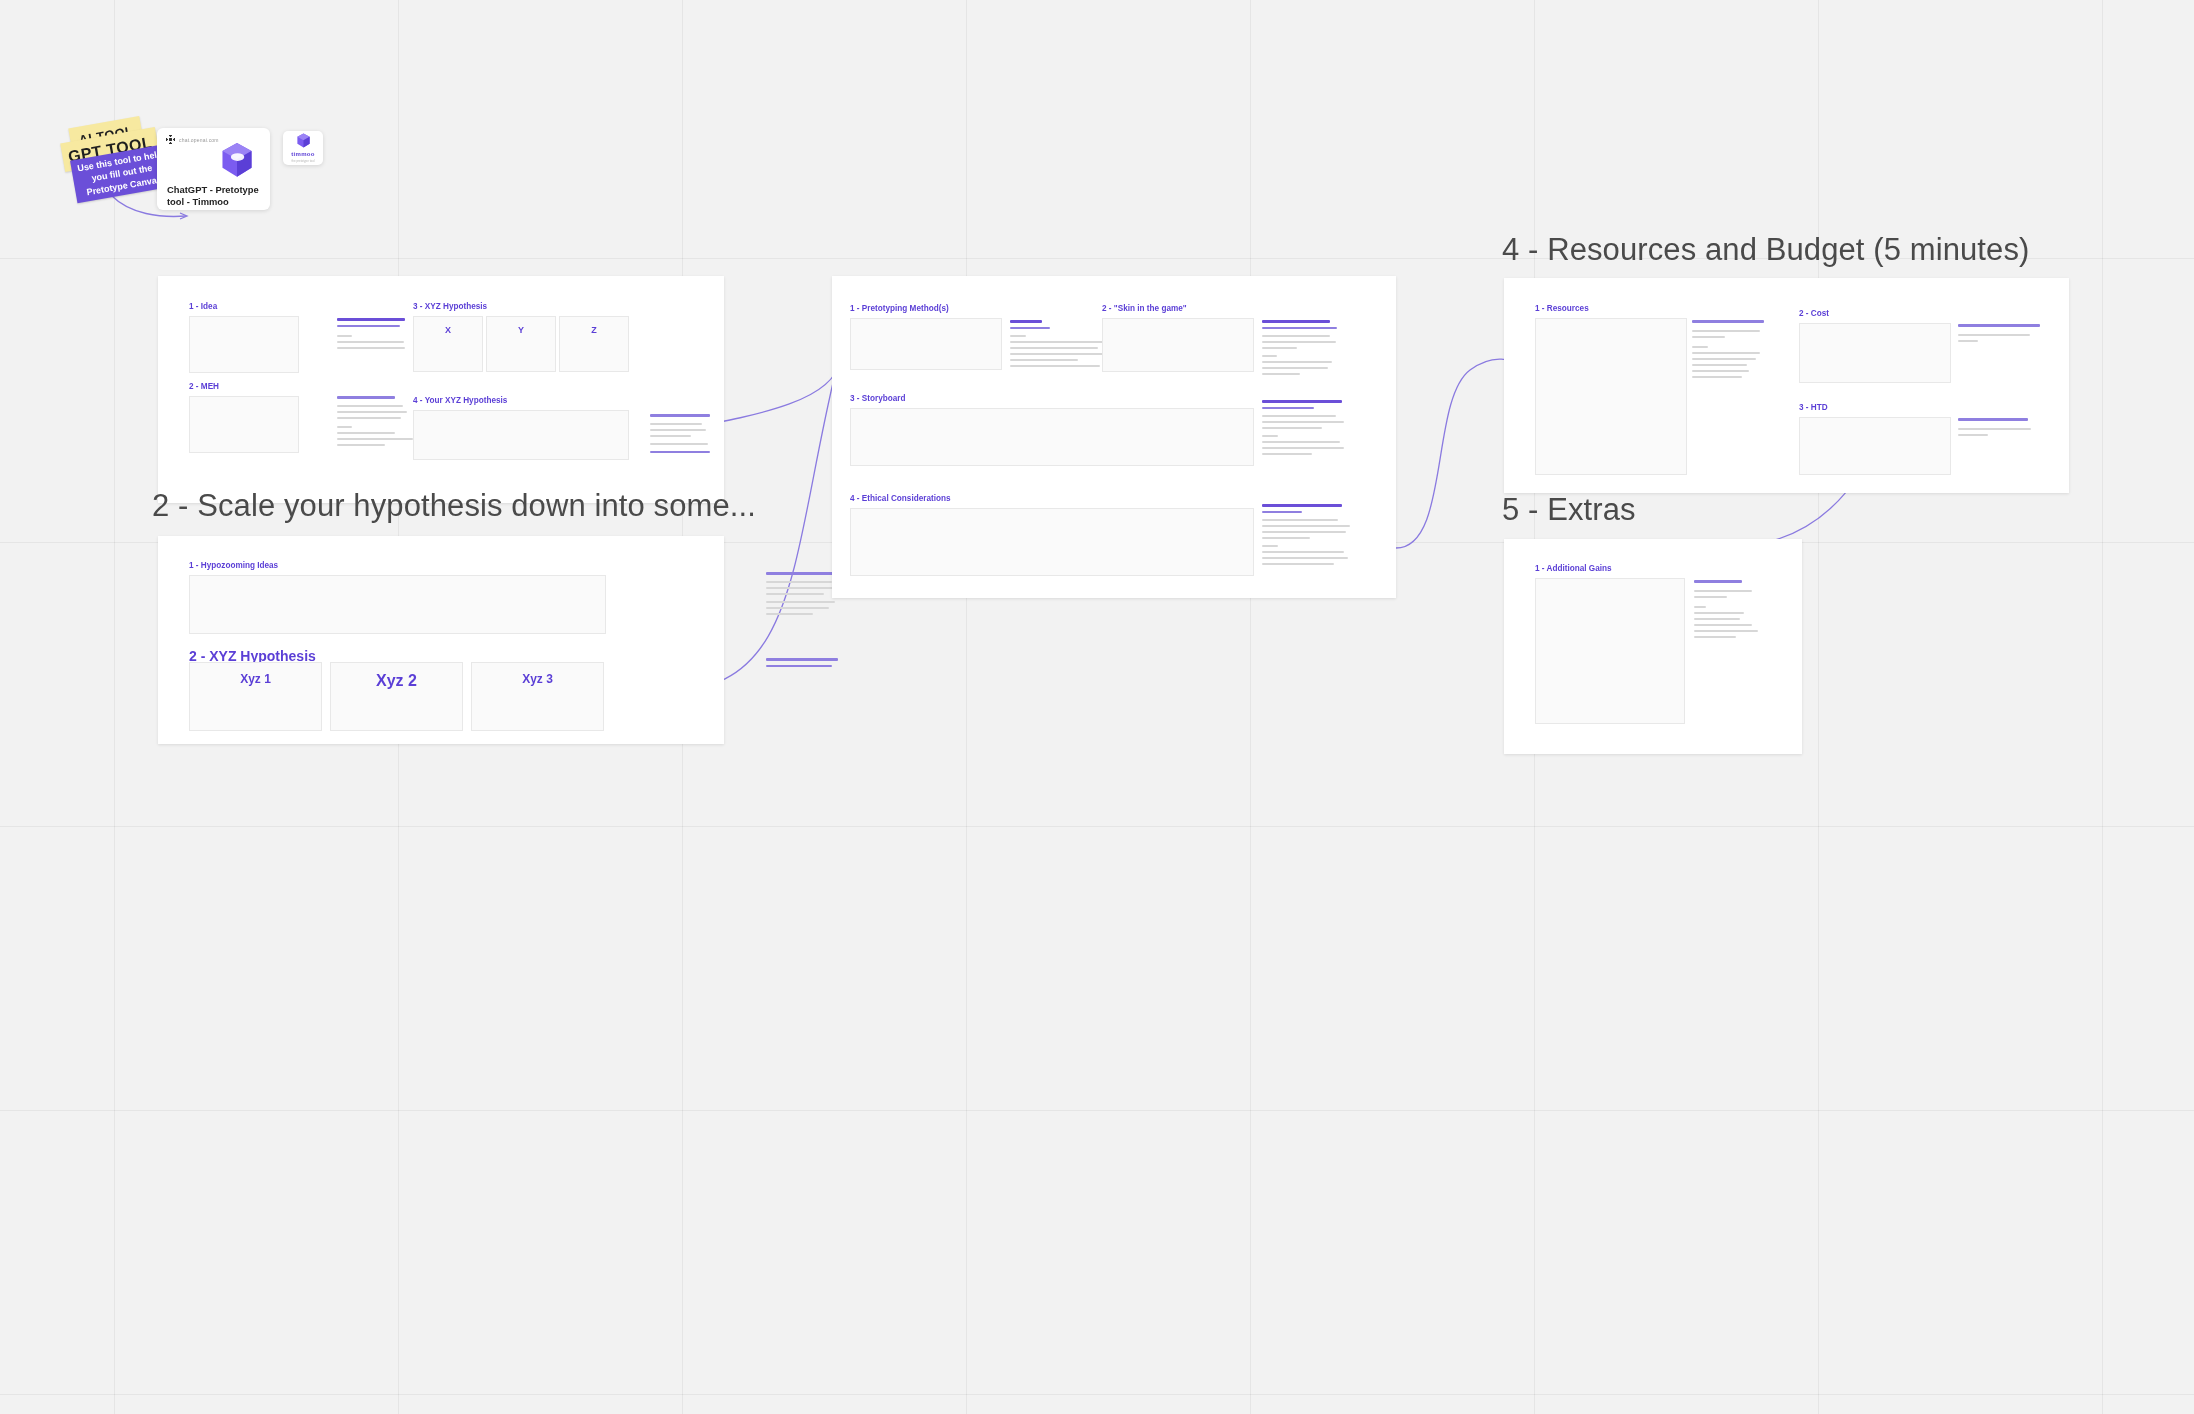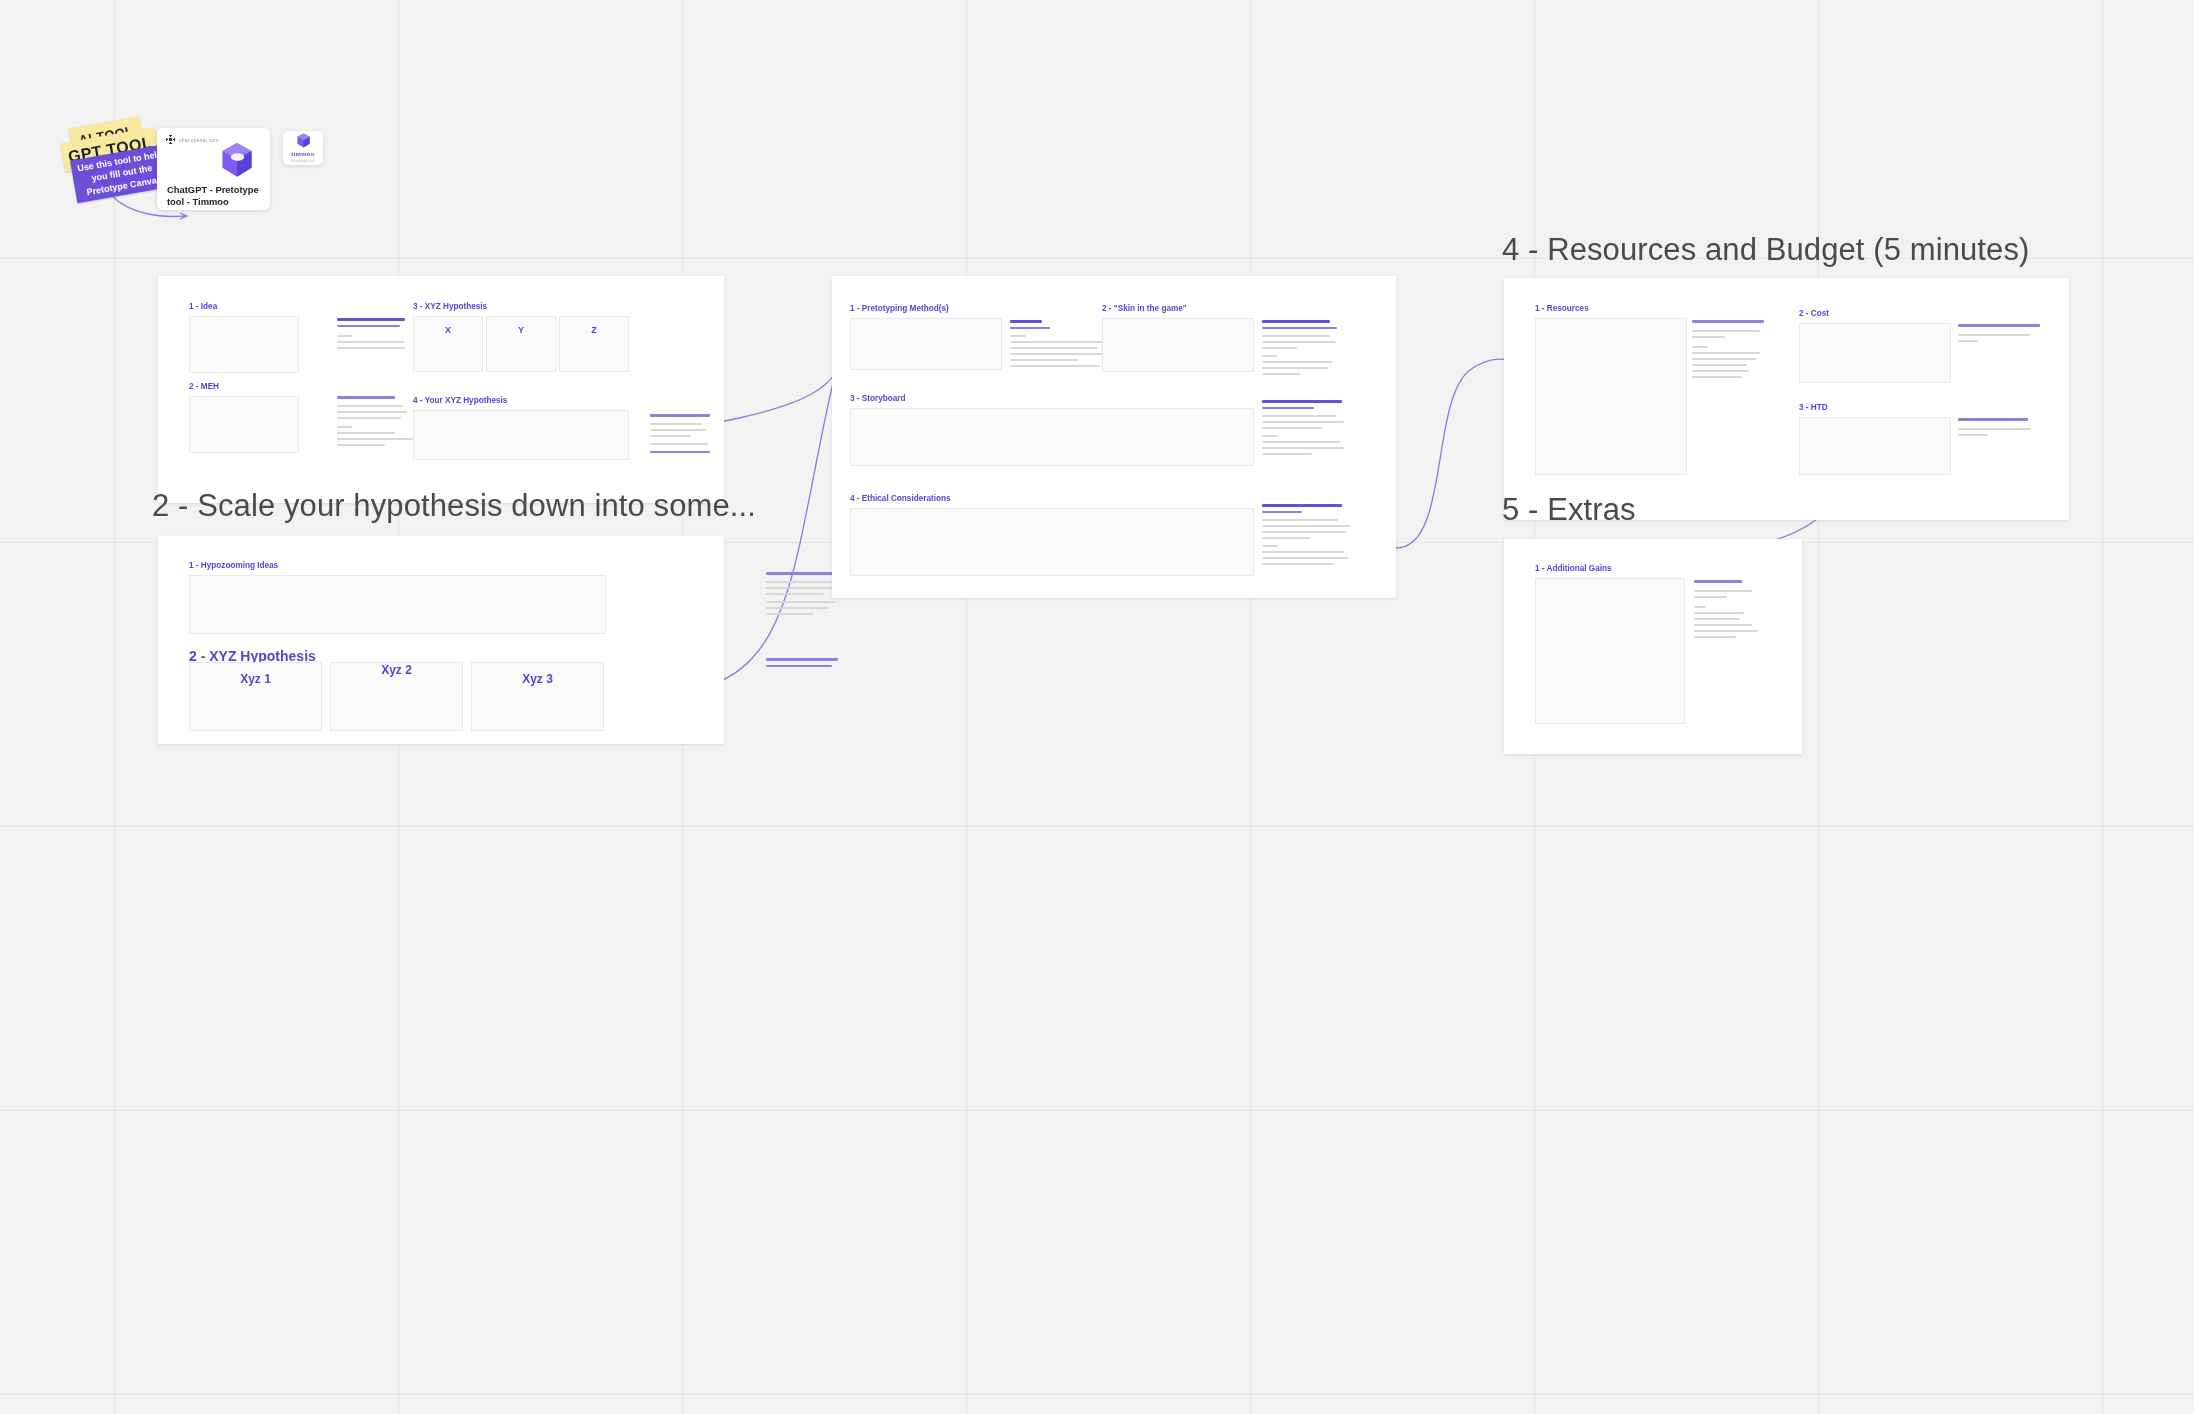--- a/index.html
+++ b/index.html
@@ -222,21 +222,21 @@
       <div class="ln" style="width:69px;margin-top:6px;"></div>
       <div class="ln" style="width:63px;"></div>
       <div class="ln" style="width:47px;"></div>
     </div>
 
     <div class="sec-label" style="left:31px;top:112px;font-size:14px;">2 - XYZ Hypothesis</div>
     <div class="box center" style="left:31px;top:126px;width:131px;height:67px;">
       <span class="boxlabel" style="font-size:12px;margin-top:9px;">Xyz 1</span>
     </div>
     <div class="box center" style="left:172px;top:126px;width:131px;height:67px;">
-      <span class="boxlabel" style="font-size:12px;">Xyz 2</span>
+      <span class="boxlabel" style="font-size:16px;margin-top:9px;">Xyz 2</span>
     </div>
     <div class="box center" style="left:313px;top:126px;width:131px;height:67px;">
       <span class="boxlabel" style="font-size:12px;margin-top:9px;">Xyz 3</span>
     </div>
     <div class="lines" style="left:608px;top:122px;width:72px;">
       <div class="ln pp" style="width:72px;"></div>
       <div class="ln pp" style="width:66px;margin-top:3px;"></div>
     </div>
   </div>
 
@@ -293,21 +293,21 @@
       <div class="ln" style="width:84px;"></div>
       <div class="ln" style="width:48px;"></div>
       <div class="ln" style="width:16px;margin-top:6px;"></div>
       <div class="ln" style="width:82px;"></div>
       <div class="ln" style="width:86px;"></div>
       <div class="ln" style="width:72px;"></div>
     </div>
   </div>
 
   <div class="frame-title" style="left:1502px;top:232px;">4 - Resources and Budget (5 minutes)</div>
-  <div class="frame" style="left:1504px;top:278px;width:565px;height:242px;">
+  <div class="frame" style="left:1504px;top:278px;width:565px;height:215px;">
 
     <div class="sec-label" style="left:31px;top:26px;font-size:8.2px;">1 - Resources</div>
     <div class="box" style="left:31px;top:40px;width:150px;height:155px;"></div>
     <div class="lines" style="left:188px;top:42px;width:72px;">
       <div class="ln pp" style="width:72px;"></div>
       <div class="ln" style="width:68px;margin-top:7px;"></div>
       <div class="ln" style="width:33px;"></div>
       <div class="ln" style="width:16px;margin-top:8px;"></div>
       <div class="ln" style="width:68px;"></div>
       <div class="ln" style="width:64px;"></div>

